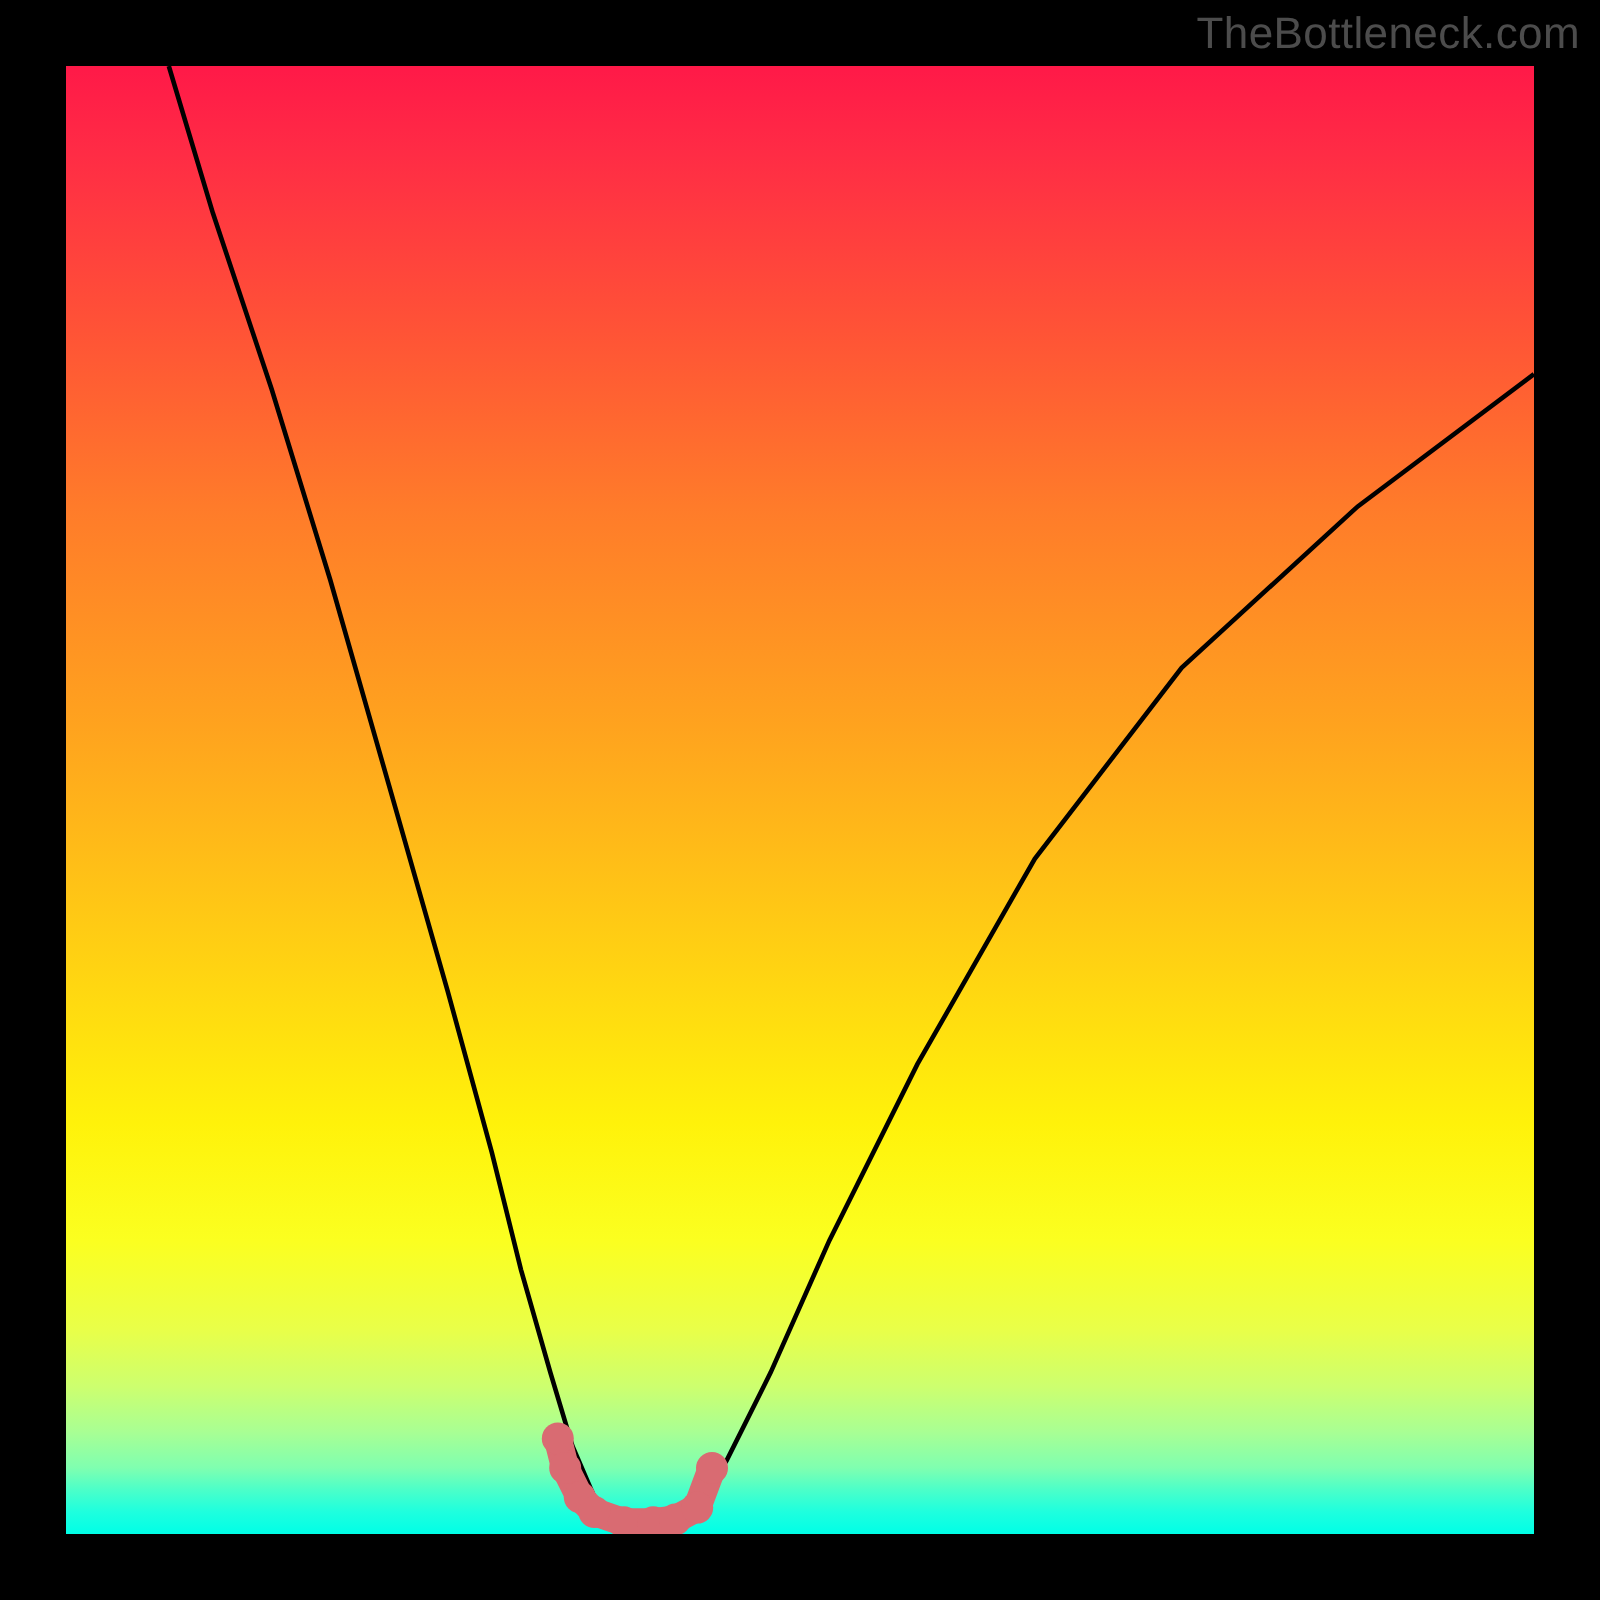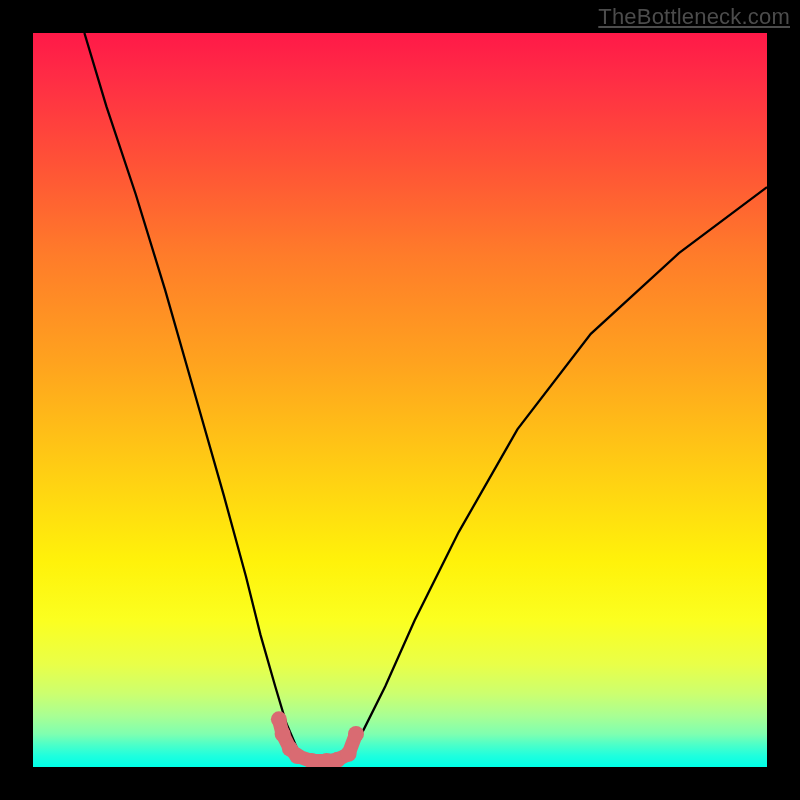--- a/index.html
+++ b/index.html
@@ -21,21 +21,20 @@
   }
   .watermark {
     position: absolute;
     top: 4px;
     right: 10px;
     color: #4c4c4c;
     font-size: 22px;
     font-weight: 500;
     letter-spacing: 0.2px;
     z-index: 10;
-    text-decoration: underline;
   }
   .plot {
     position: absolute;
     top: 33px;
     left: 33px;
     width: 734px;
     height: 734px;
     overflow: hidden;
   }
   .gradient {

